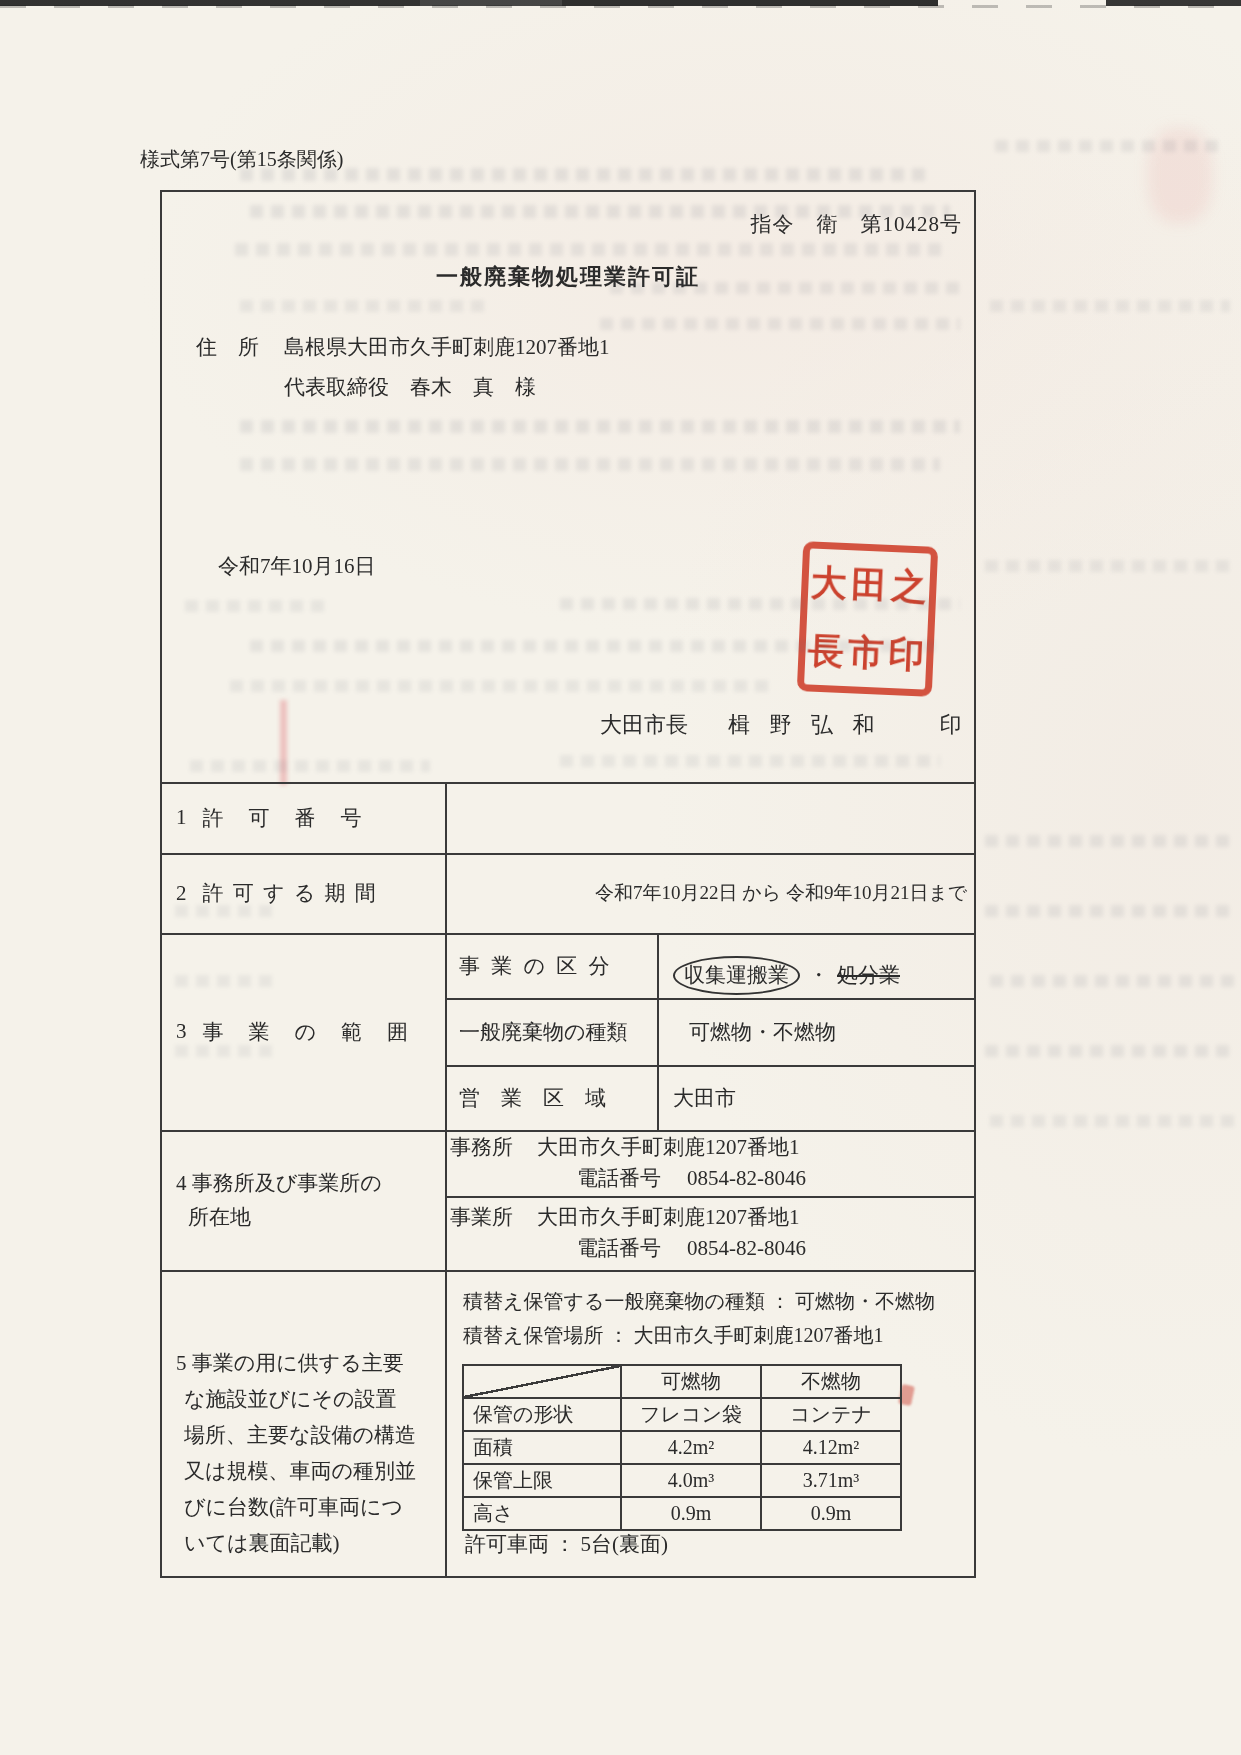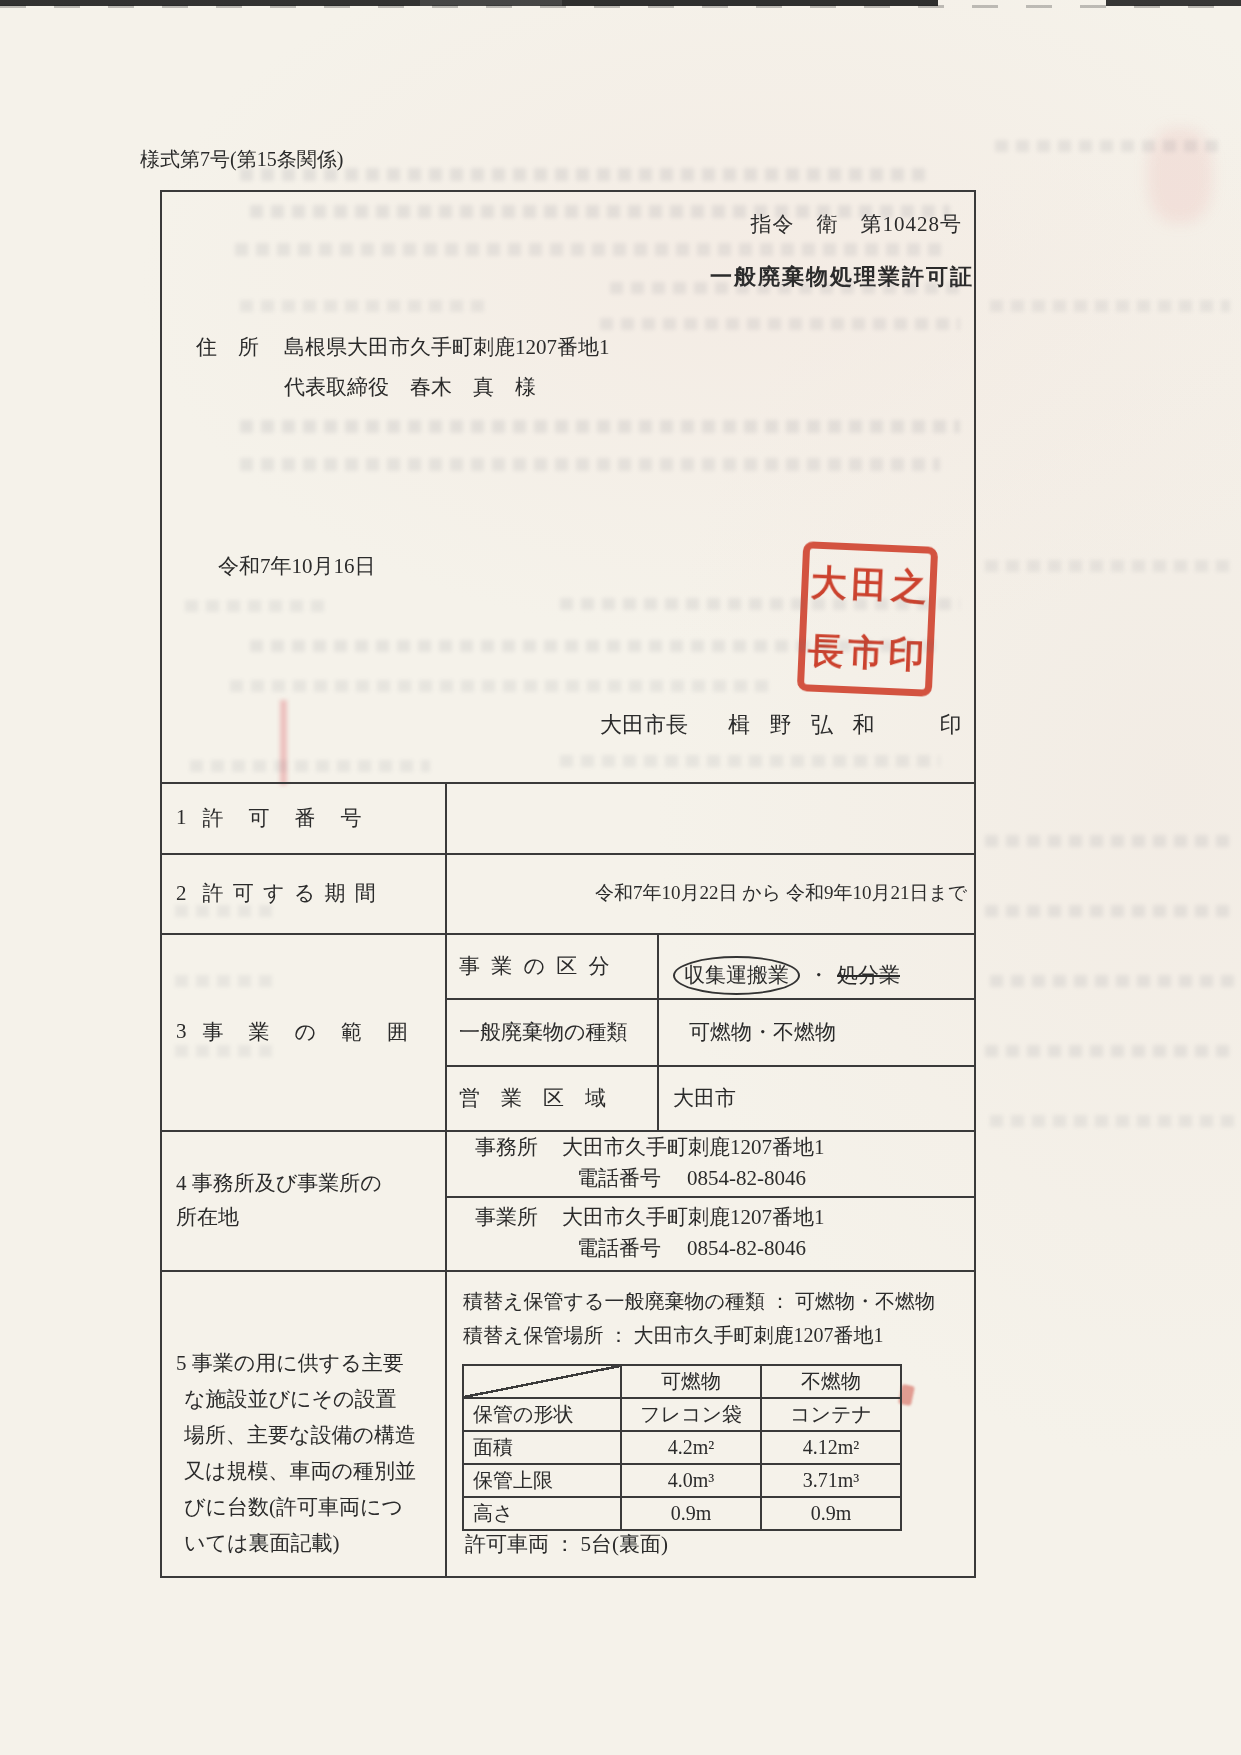--- a/index.html
+++ b/index.html
@@ -29,21 +29,21 @@
   .doc-box{
     position:absolute;left:160px;top:190px;width:816px;height:1388px;
     border:2px solid #3a3a3a;box-sizing:border-box;
   }
   
   .hl,.vl{position:absolute;background:#3a3a3a;}
   .hl{height:2px;}
   .vl{width:2px;}
   
   .directive{position:absolute;top:18px;right:12px;font-size:21px;letter-spacing:1px;}
-  .title{position:absolute;top:70px;left:0;right:0;text-align:right;font-size:22px;font-weight:600;letter-spacing:2px;}
+  .title{position:absolute;top:70px;left:0;right:0;text-align:center;font-size:22px;font-weight:600;letter-spacing:2px;}
   .recipient{position:absolute;top:135px;left:34px;font-size:21px;}
   .r-line{display:flex;height:40px;align-items:center;}
   .r-label{width:66px;}
   .r-val{margin-left:22px;white-space:nowrap;}
   .r-indent{margin-left:88px;white-space:nowrap;}
   .body-par{position:absolute;top:288px;left:6px;width:806px;font-size:20px;line-height:39px;}
   .issue-date{position:absolute;top:360px;left:56px;font-size:21px;}
   .issuer{position:absolute;top:518px;left:438px;font-size:22px;display:flex;align-items:center;white-space:nowrap;}
   .issuer .i-title{margin-right:40px;}
   .issuer .i-name{letter-spacing:7px;}
@@ -70,25 +70,25 @@
   .sub-a-label{left:297px;top:741px;width:198px;height:65px;}
   .sub-a-value{left:495px;top:741px;width:317px;height:84px;padding-left:16px;box-sizing:border-box;}
   .sub-b-label{left:297px;top:806px;width:198px;height:67px;}
   .sub-b-value{left:495px;top:806px;width:317px;height:67px;padding-left:32px;box-sizing:border-box;font-family:Liberation Serif, serif;}
   .sub-c-label{left:297px;top:873px;width:198px;height:65px;}
   .sub-c-value{left:495px;top:873px;width:317px;height:65px;padding-left:16px;box-sizing:border-box;}
   .oval{display:inline-block;border:2px solid #333;border-radius:50%;padding:3px 9px 4px 9px;margin-right:8px;}
   .sep{margin-right:8px;}
   .struck{text-decoration:line-through;text-decoration-thickness:2px;}
   .row4-label{position:absolute;left:14px;top:938px;width:260px;height:140px;display:flex;flex-direction:column;justify-content:center;font-size:21px;line-height:34px;}
-  .row4-label .l2{margin-left:0;}
+  .row4-label .l2{margin-left:12px;}
   .office{position:absolute;left:283px;width:529px;display:flex;flex-direction:column;justify-content:center;font-size:21px;}
   .office1{top:938px;height:66px;}
   .office2{top:1004px;height:74px;}
-  .office-line1{display:flex;padding-left:30px;line-height:31px;}
+  .office-line1{display:flex;padding-left:5px;line-height:31px;}
   .office-line1 .o-addr{margin-left:24px;}
   .office-line2{display:flex;padding-left:132px;line-height:31px;}
   .office-line2 .o-phone{margin-left:26px;}
   .row5-label{position:absolute;left:14px;top:1078px;width:264px;height:304px;display:flex;flex-direction:column;justify-content:center;font-size:21px;line-height:36px;margin-top:31px;}
   .row5-label div{white-space:nowrap;}
   .row5-label div + div{margin-left:8px;}
   .stor-line1{position:absolute;left:301px;top:1096px;font-size:20px;white-space:nowrap;}
   .stor-line2{position:absolute;left:301px;top:1130px;font-size:20px;white-space:nowrap;}
   .stor-table{position:absolute;left:300px;top:1172px;border-collapse:collapse;}
   .stor-table td{border:2px solid #3a3a3a;height:31px;font-size:20px;padding:0 6px;text-align:center;}

